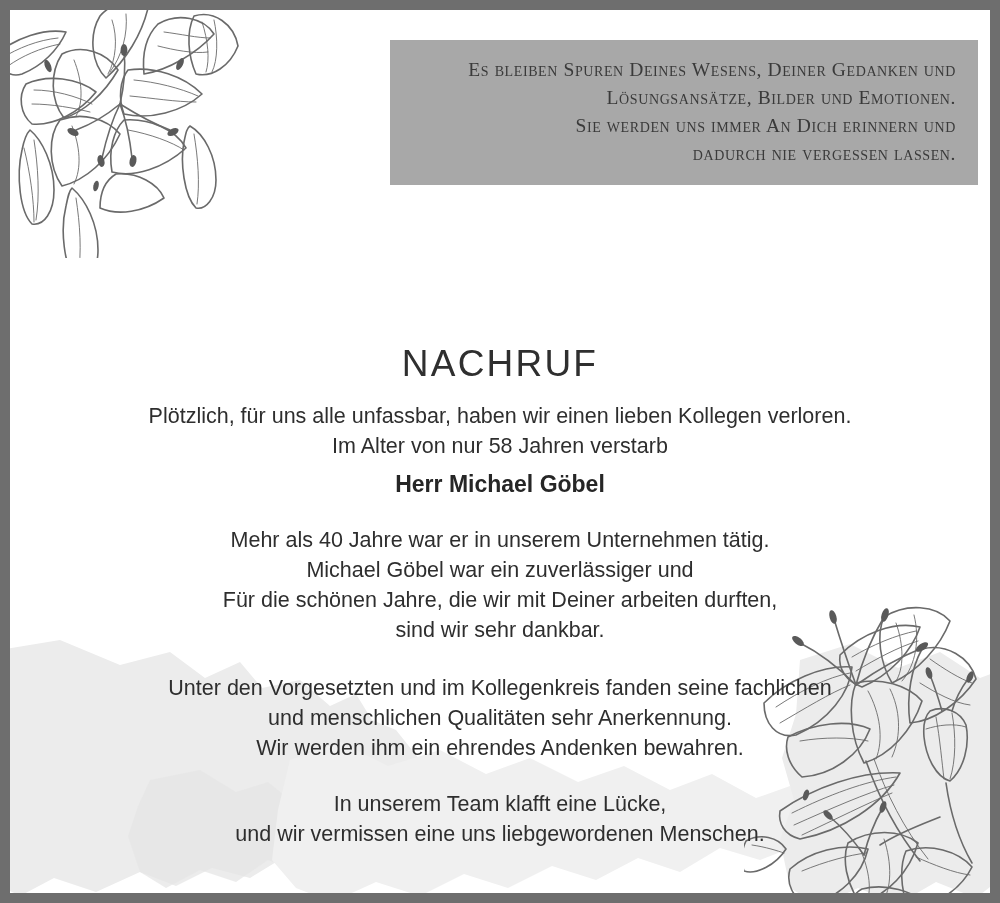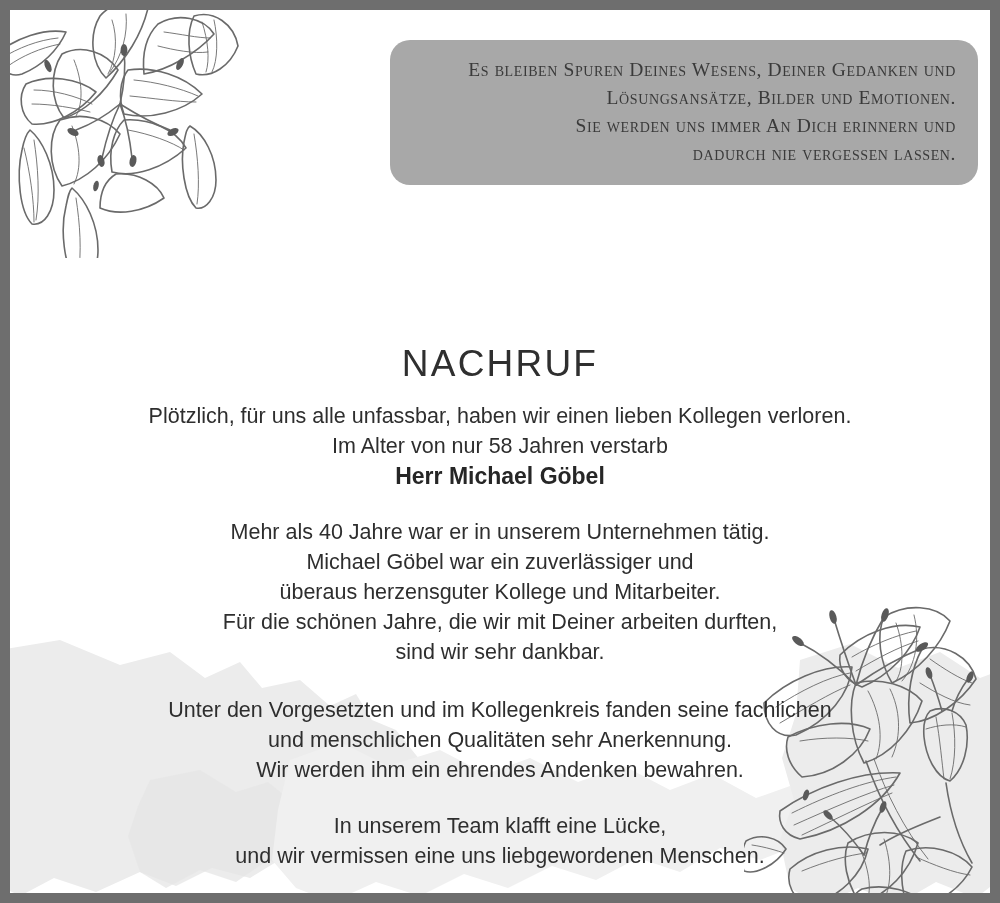--- a/index.html
+++ b/index.html
@@ -101,25 +101,25 @@
   .block-gap-2 { margin-top: 26px; }
   .block-gap-3 { margin-top: 28px; }
   .block-gap-4 { margin-top: 26px; }
 
   .deceased-name {
     font-family: "Liberation Sans", sans-serif;
     font-size: 23px;
     font-weight: bold;
     color: #262626;
     line-height: 30px;
-    margin: 0;
+    margin: 8px;
     white-space: nowrap;
   }
 
-  .layer-text { position: relative; z-index: 5; border-radius: 20px; }
+  .layer-text { position: relative; z-index: 5; }
   .layer-art  { z-index: 2; }
   .layer-wash { z-index: 1; }
 </style>
 </head>
 <body>
 
 <div class="notice">
   <div class="canvas">
 
     <div class="wash layer-wash" style="left:-10px; top:600px;">
@@ -310,21 +310,20 @@
       <p class="para">
         <span class="line">Plötzlich, für uns alle unfassbar, haben wir einen lieben Kollegen verloren.</span>
         <span class="line">Im Alter von nur 58 Jahren verstarb</span>
       </p>
 
       <p class="deceased-name block-gap-1">Herr Michael Göbel</p>
 
       <p class="para block-gap-2">
         <span class="line">Mehr als 40 Jahre war er in unserem Unternehmen tätig.</span>
         <span class="line">Michael Göbel war ein zuverlässiger und</span>
-        <span class="line">überaus herzensguter Kollege und Mitarbeiter.</span>
         <span class="line">Für die schönen Jahre, die wir mit Deiner arbeiten durften,</span>
         <span class="line">sind wir sehr dankbar.</span>
       </p>
 
       <p class="para block-gap-3">
         <span class="line">Unter den Vorgesetzten und im Kollegenkreis fanden seine fachlichen</span>
         <span class="line">und menschlichen Qualitäten sehr Anerkennung.</span>
         <span class="line">Wir werden ihm ein ehrendes Andenken bewahren.</span>
       </p>
 

